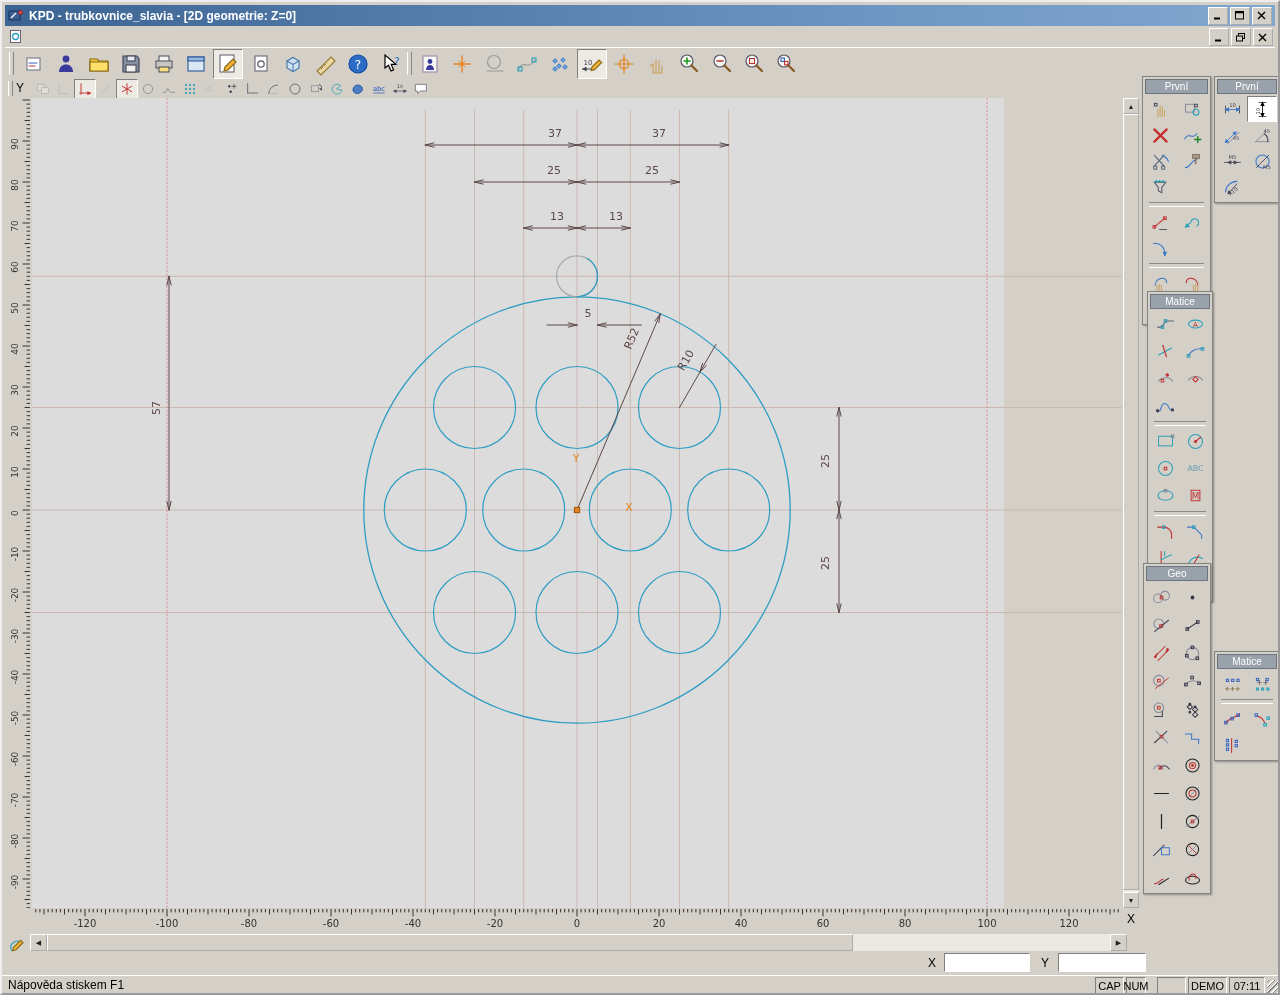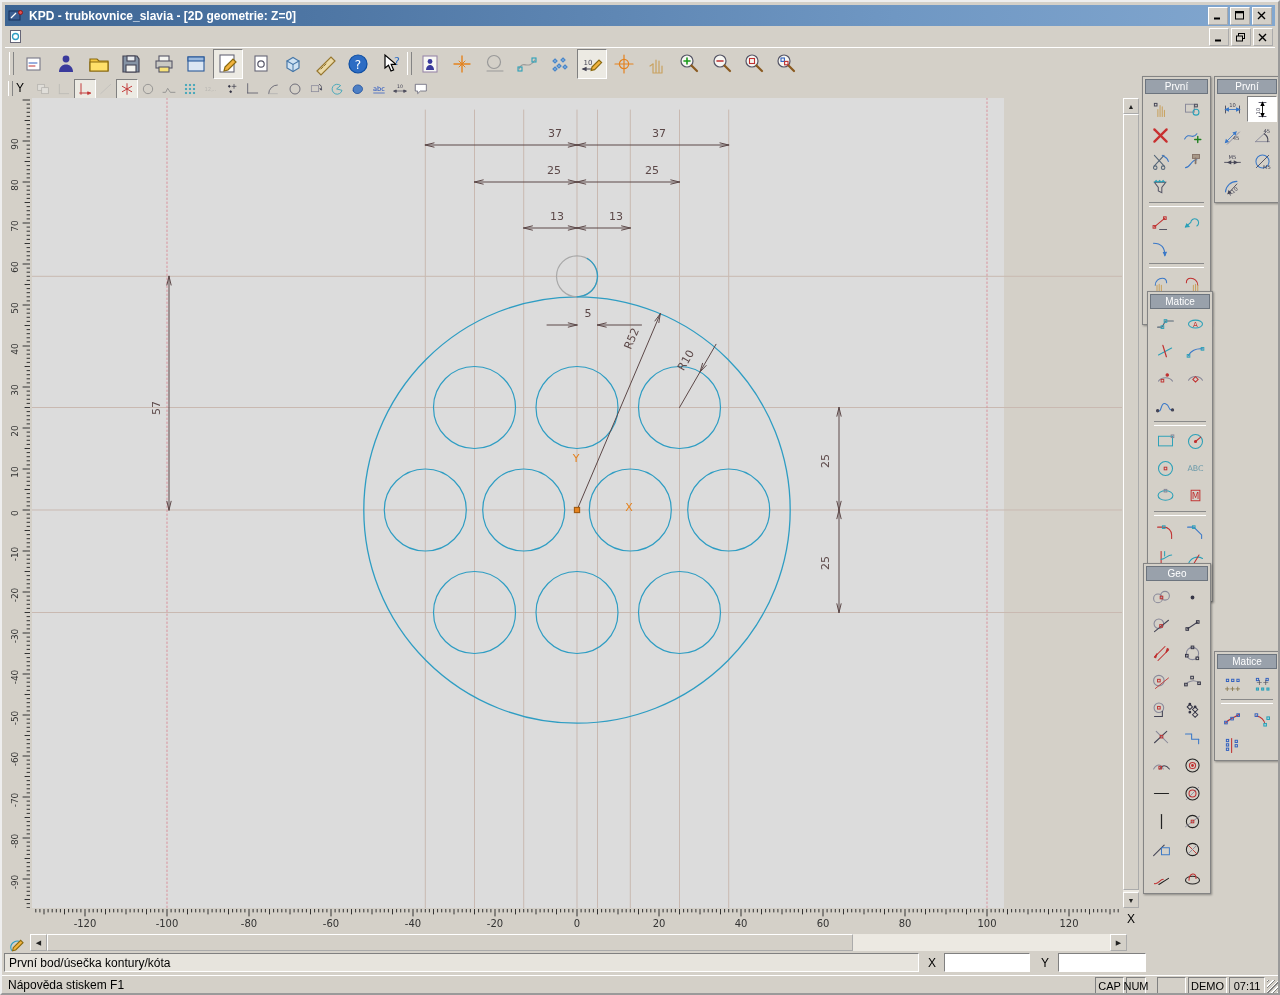--- a/index.html
+++ b/index.html
@@ -1033,21 +1033,20 @@
       </svg>
     </div>
 
   <div class="hscroll">
     <div class="sbtn" style="left:0;top:0;width:17px;height:17px;">◀</div>
     <div class="sthumb" style="left:17px;top:0;width:806px;height:17px;"></div>
     <div class="sbtn" style="right:0;top:0;width:17px;height:17px;">▶</div>
   </div>
 
   <div class="promptrow">
-    <div class="prompt-field">První bod/úsečka kontury/kóta</div>
     <div class="coord-label" style="left:920px;width:20px;">X</div>
     <input class="coord-input" style="left: 942px;" value="">
     <div class="coord-label" style="left:1032px;width:22px;">Y</div>
     <input class="coord-input" style="left: 1056px; width: 88px;" value="">
   </div>
 
   <div class="statusbar">
     <span class="status-help">Nápověda stiskem F1</span>
     <span class="scell" style="left:1093px;width:29px;">CAP</span>
     <span class="scell" style="left:1124px;width:20px;">NUM</span>

